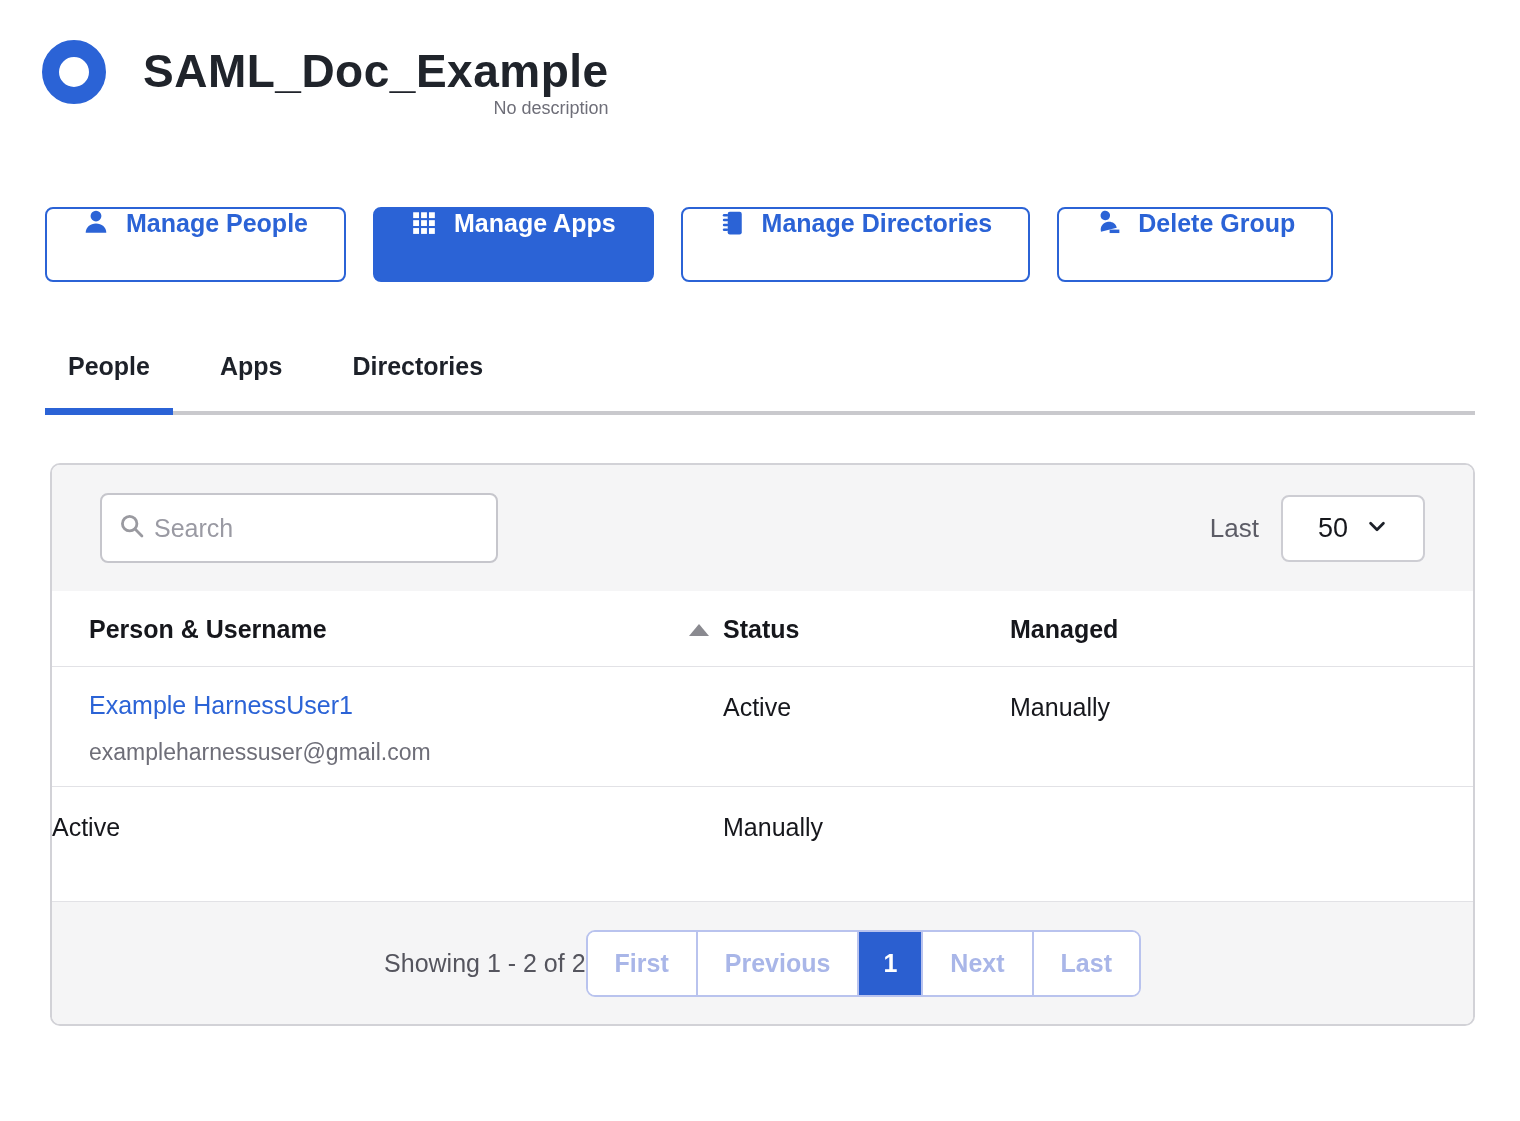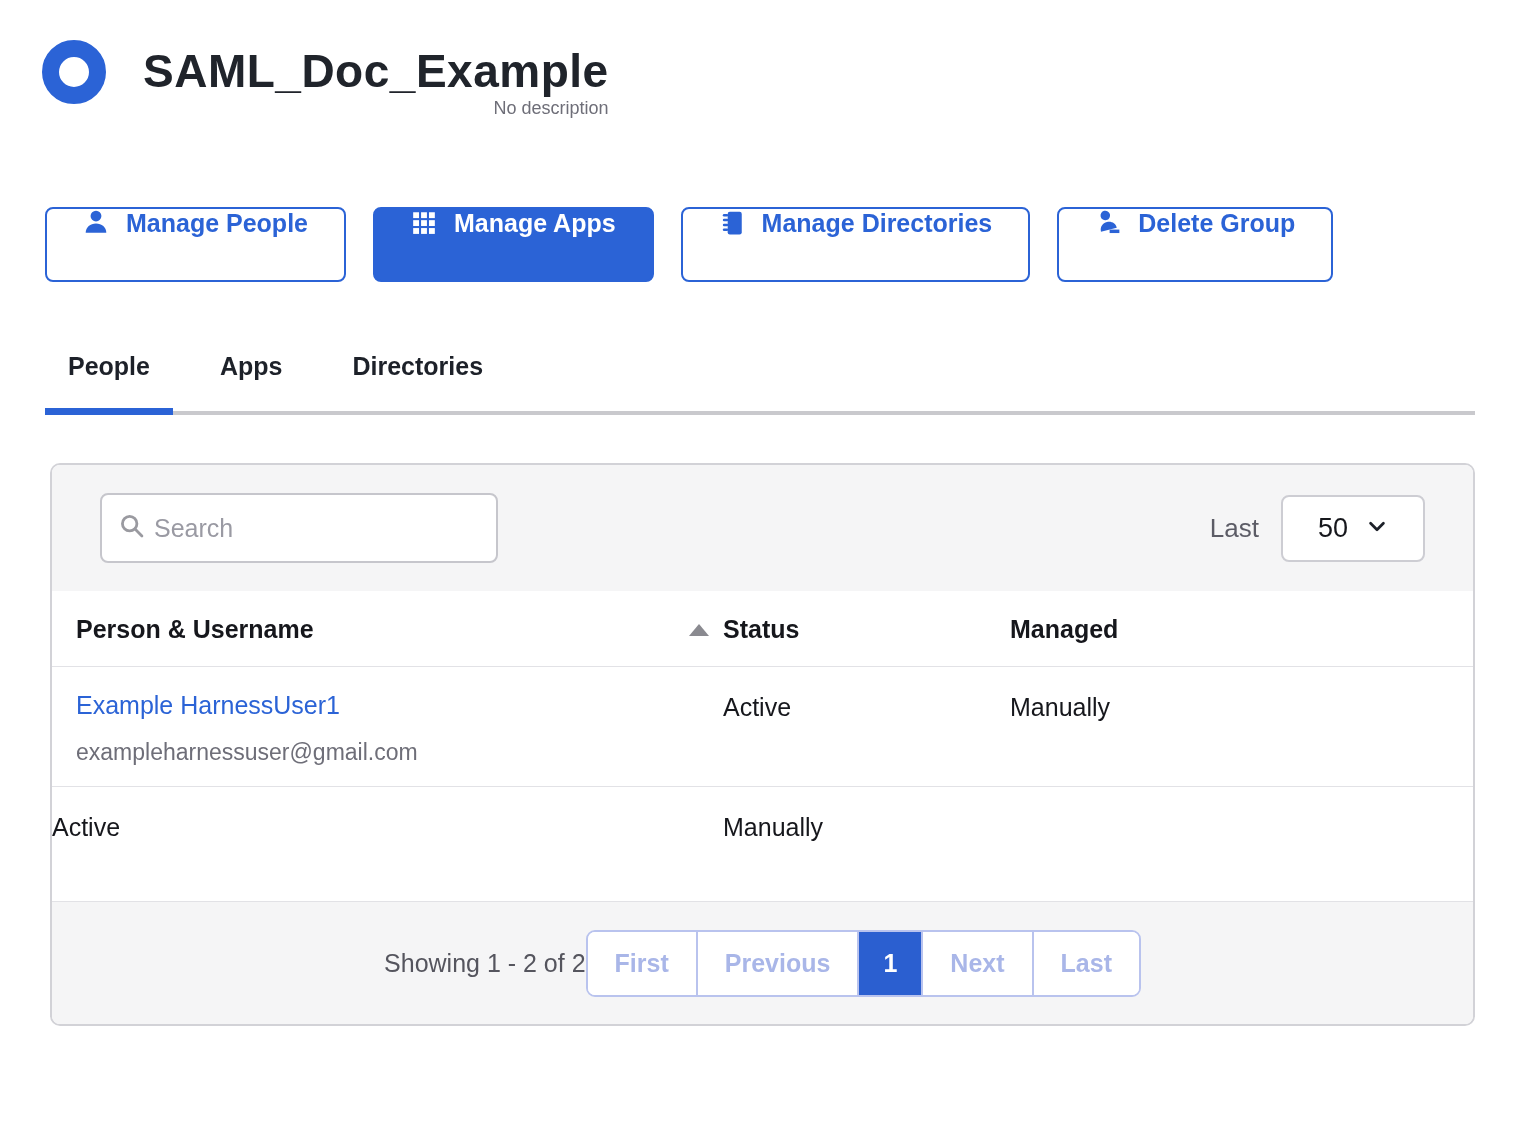--- a/index.html
+++ b/index.html
@@ -73,21 +73,21 @@
     display:flex;align-items:center;justify-content:center;gap:18px;
     width:144px;height:67px;background:#fff;border:2px solid #cdcdd3;
     border-radius:8px;font-size:27px;color:#16171c;cursor:pointer;
   }
   
   .tbl-row{display:grid;grid-template-columns:671px 287px auto;align-items:start;}
   .tbl-head{border-bottom:1px solid var(--divider);}
   .tbl-head .cell{
     font-size:25px;font-weight:bold;color:#16171c;padding:24px 0 22px 0;
   }
-  .cell.first{padding-left:24px;display:flex;align-items:center;}
+  .cell.first{padding-left:37px;display:flex;align-items:center;}
   .sort-asc{
     margin-left:auto;margin-right:14px;width:0;height:0;
     border-left:10px solid transparent;border-right:10px solid transparent;
     border-bottom:12px solid #8a8a90;
   }
   .tbl-body .tbl-row{border-bottom:1px solid var(--divider);min-height:115px;padding:24px 0 20px 0;}
   .person-link{font-size:25px;color:var(--link);text-decoration:none;cursor:pointer;}
   .person-email{margin-top:19px;font-size:23px;color:var(--text-muted);padding-left:0;}
   .cell-text{font-size:25px;color:#16171c;padding-top:2px;}
   

